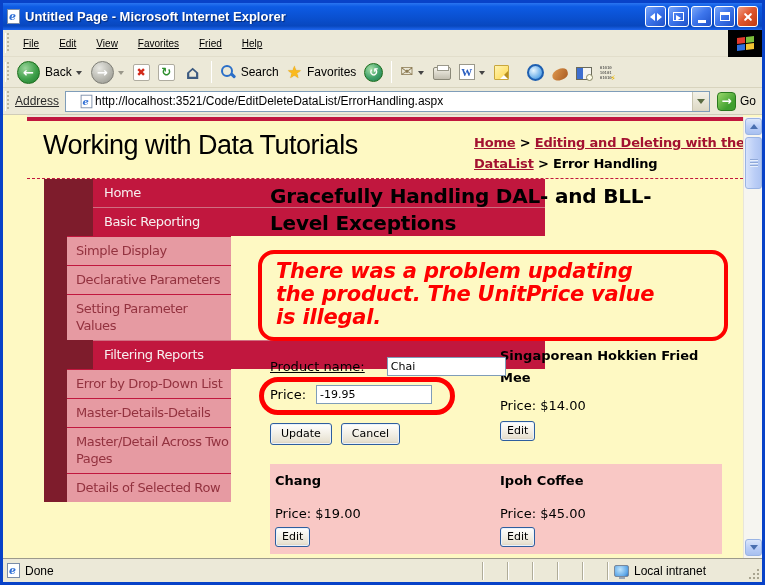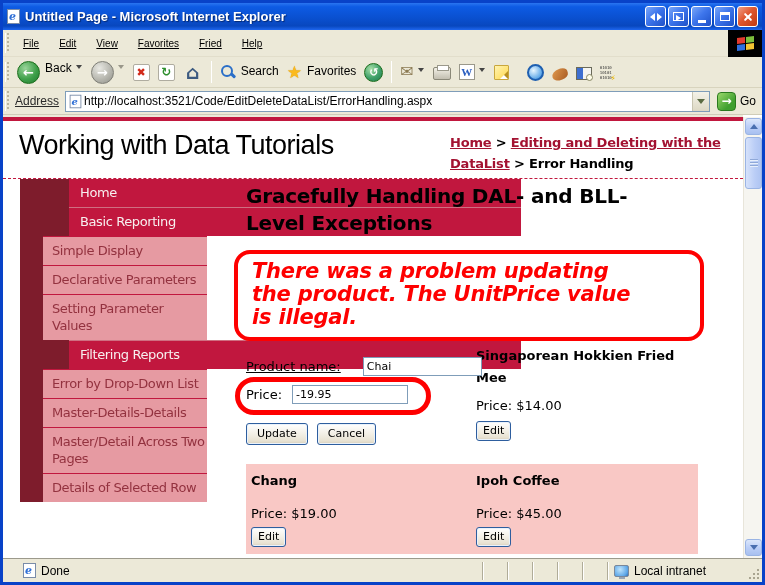--- a/index.html
+++ b/index.html
@@ -49,21 +49,21 @@
   .menu-item{font-size:10px;color:#000;text-decoration:underline;padding:4px 10px;white-space:nowrap;}
   .menu-spacer{flex:1;}
   .winlogo-box{width:34px;height:27px;background:#000;display:flex;align-items:center;justify-content:center;}
   .winflag{display:grid;grid-template-columns:8px 8px;grid-template-rows:6px 6px;gap:1px;transform:skewY(-6deg);}
   .winflag i{display:block;}
   .wf-r{background:#E23A2E;} .wf-g{background:#7DBF3C;} .wf-b{background:#2D6FE0;} .wf-y{background:#F3C433;}
 
   
   .toolbar{height:31px;display:flex;align-items:center;background:var(--chrome-beige);
     border-bottom:1px solid #D8D4BE;padding-right:4px;}
-  .tbtn{display:flex;padding:2px 4px;border-radius:3px;}
+  .tbtn{display:flex;align-items:center;padding:2px 4px;border-radius:3px;}
   .tlabel{font-size:12px;margin-left:5px;color:#000;white-space:nowrap;}
   .dd{width:0;height:0;border:3px solid transparent;border-top:4px solid #444;margin:4px 1px 0 4px;}
   .dd.dis{border-top-color:#9A978A;}
   .circ{width:23px;height:23px;border-radius:50%;display:flex;align-items:center;justify-content:center;
     color:#fff;font-weight:bold;font-size:13px;line-height:1;}
   .circ.green{background:radial-gradient(circle at 35% 30%,#9AD49A,#3FA04A 55%,#1E7A2E);border:1px solid #1C6E1C;}
   .circ.gray{background:radial-gradient(circle at 35% 30%,#E8E8E2,#B8B8B0 55%,#8F8F87);border:1px solid #7E7E76;}
   .circ::after{font-family:"DejaVu Sans",sans-serif;}
   .ic-back::after{content:"\2190";}
   .ic-fwd::after{content:"\2192";}
@@ -113,37 +113,37 @@
     white-space:pre;overflow:hidden;}
   .ic-bin::before{content:"01010\A 10101\A 01010";}
   .ic-bin::after{content:"\26A1";position:absolute;right:-1px;bottom:-1px;color:#E8B500;font-size:9px;}
   .tsep{width:1px;height:22px;background:#C8C4B4;border-right:1px solid #fff;margin:0 4px;}
 
   
   .addressbar{height:27px;display:flex;align-items:center;background:var(--chrome-beige);
     border-bottom:1px solid #D0CCB8;}
   .addr-label{font-size:12px;color:#2A2A2A;text-decoration:underline;margin:0 6px 0 2px;}
   .addr-input{flex:1;height:21px;background:#fff;border:1px solid #7F9DB9;display:flex;align-items:center;
-    padding-left:3px;}
+    padding-left:14px;}
   .addr-input .ie-doc-icon{transform:scale(.9);}
   .url{flex:1;border:none;outline:none;font:12px "Liberation Sans",sans-serif;padding:0 2px;color:#000;
     background:transparent;}
   .addr-dd{width:17px;height:19px;background:linear-gradient(180deg,#F4F2E8,#DDD8C4);
     border-left:1px solid #C8C4B0;display:flex;align-items:center;justify-content:center;}
   .addr-dd::after{content:"";border:4px solid transparent;border-top:5px solid #5A6A42;margin-top:4px;}
   .go-btn{display:flex;align-items:center;margin:0 6px 0 7px;}
   .go-icon{width:19px;height:19px;border-radius:4px;border:1px solid #2A7A1E;
     background:linear-gradient(135deg,#9AD86A,#3F9F2F 70%);display:flex;align-items:center;justify-content:center;
     color:#fff;font-weight:bold;font-family:"DejaVu Sans",sans-serif;font-size:12px;}
   .go-icon::after{content:"\2192";}
   .go-label{font-size:12px;margin-left:4px;color:#000;}
 
   
-  .content{flex:1;position:relative;background:#ffffff;overflow:hidden;
-    font-family:"DejaVu Sans",sans-serif;}
+  .content{flex:1;position:relative;background:#fef9c3;overflow:hidden;
+    font-family:"DejaVu Sans",sans-serif;padding-left:24px;}
   .topbar{height:6px;background:var(--crimson);border-top:2px solid var(--chrome-beige);margin-right:19px;}
   .pageheader{position:relative;height:58px;border-bottom:1px dashed var(--crimson);margin-right:19px;}
   .site-title{position:absolute;left:16px;top:8px;font:27px/32px "Liberation Sans",sans-serif;color:#000;
     letter-spacing:-.5px;}
   .breadcrumb{position:absolute;left:447px;top:11px;width:292px;font:bold 13px/21px "DejaVu Sans",sans-serif;
     letter-spacing:-.2px;color:#000;}
   .bc-link{color:var(--link-maroon);text-decoration:underline;cursor:pointer;}
   .bc-sep{color:#000;}
   .pagebody{display:flex;}
   
@@ -199,21 +199,21 @@
   .sb-up::after{content:"";border:4px solid transparent;border-bottom:5px solid #4A6FB0;margin-bottom:4px;}
   .sb-down::after{content:"";border:4px solid transparent;border-top:5px solid #4A6FB0;margin-top:4px;}
   .sb-thumb{position:absolute;left:1px;top:20px;width:17px;height:52px;border-radius:3px;border:1px solid #9AB4E4;
     background:linear-gradient(90deg,#D6E2FB,#BACDF6 60%,#AEC4F2);}
   .sb-thumb::after{content:"";position:absolute;left:4px;top:21px;width:8px;height:9px;
     background:repeating-linear-gradient(180deg,#8FA8D8 0 1px,#E8EFFB 1px 2px,transparent 2px 3px);}
 
   
   .statusbar{height:24px;background:var(--chrome-beige);border-top:1px solid #9C9A8C;
     display:flex;align-items:center;position:relative;}
-  .st-status{display:flex;align-items:center;margin-left:20px;flex:1;}
+  .st-status{display:flex;align-items:center;margin-left:4px;flex:1;}
   .st-text{font-size:12px;color:#000;margin-left:5px;}
   .st-cell{width:25px;height:18px;border-left:1px solid #B0AC98;box-shadow:1px 0 0 #fff inset;}
   .st-zone{display:flex;align-items:center;width:138px;height:18px;border-left:1px solid #B0AC98;
     box-shadow:1px 0 0 #fff inset;padding-left:6px;}
   .ic-zone{position:relative;width:15px;height:12px;border:1px solid #7A889A;border-radius:2px;
     background:radial-gradient(circle at 40% 35%,#BFE4FB,#5FA8E8 70%,#2F6FB8);}
   .ic-zone::after{content:"";position:absolute;left:4px;bottom:-3px;width:6px;height:2px;background:#9AA6B4;}
   .st-grip{width:17px;height:22px;position:relative;}
   .st-grip::before{content:"";position:absolute;right:3px;bottom:3px;width:2px;height:2px;background:#A8A490;
     box-shadow:0 -4px 0 #A8A490,-4px 0 0 #A8A490,0 -8px 0 #A8A490,-4px -4px 0 #A8A490,-8px 0 0 #A8A490;}

